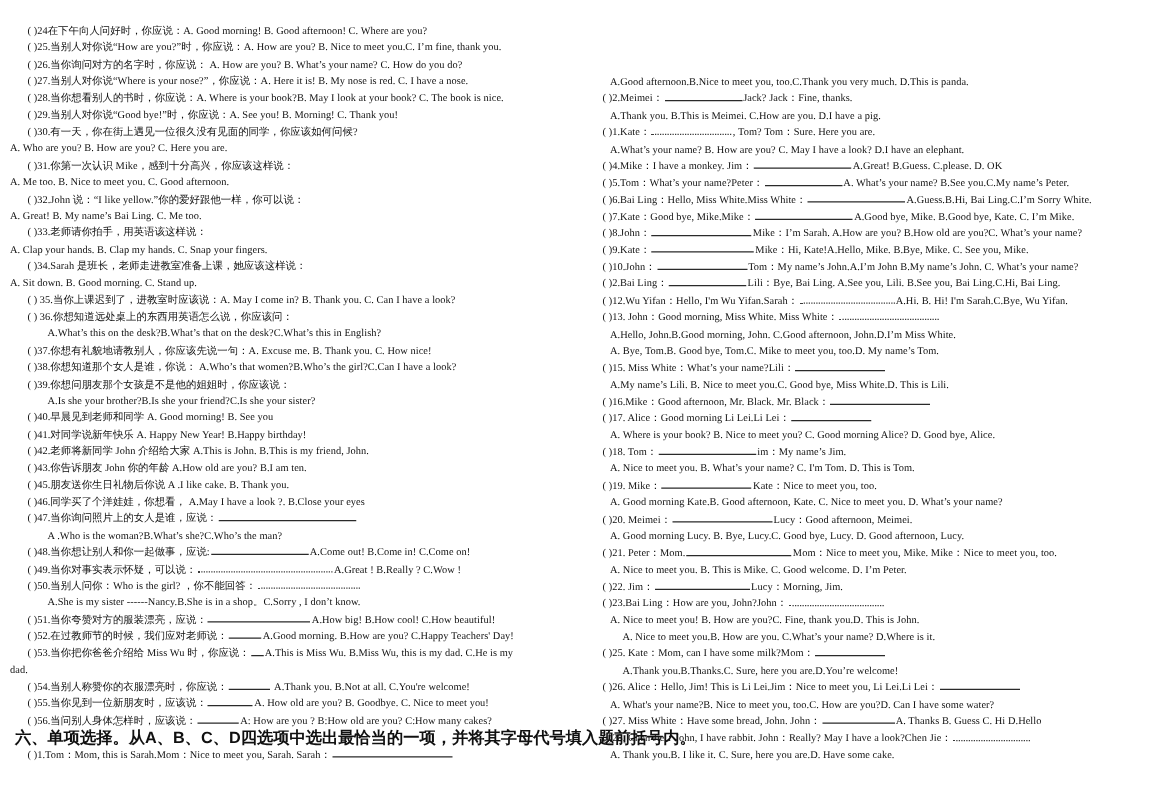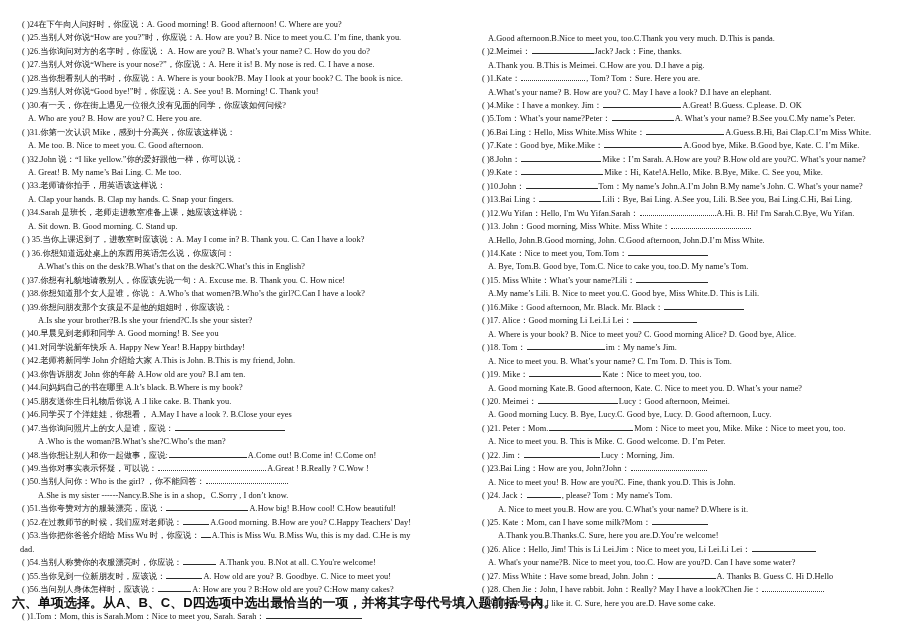--- a/index.html
+++ b/index.html
@@ -19,21 +19,21 @@
   .page {
     width: 920px;
     height: 637px;
     position: relative;
     box-sizing: border-box;
     padding-top: 18px;
   }
   .columns {
     display: flex;
     flex-direction: row;
-    align-items: center;
+    align-items: flex-end;
     width: 920px;
   }
   .col {
     box-sizing: border-box;
   }
   .col-left {
     width: 462px;
     padding-left: 8px;
     padding-right: 2px;
   }
@@ -52,28 +52,26 @@
   
   .qline {
     padding-left: 14px;
   }
   
   .optline {
     padding-left: 20px;
   }
   .optline-flush {
     padding-left: 0px;
-    margin-left: 20px;
   }
   .optline-deep {
     padding-left: 30px;
   }
   .contline {
     padding-left: 0px;
-    margin-left: 12px;
   }
   .section-head {
     font-size: 13px;
     line-height: 14px;
     font-weight: bold;
     white-space: nowrap;
     padding-left: 4px;
     font-family: "Liberation Sans", "DejaVu Sans", sans-serif;
   }
   .blank {
@@ -118,21 +116,20 @@
         <div class="line qline">(        ) 36.你想知道远处桌上的东西用英语怎么说，你应该问：</div>
         <div class="line optline-deep">A.What’s this on the desk?B.What’s that on the desk?C.What’s this in English?</div>
         <div class="line qline">(        )37.你想有礼貌地请教别人，你应该先说一句：A. Excuse me.              B. Thank you.              C. How nice!</div>
         <div class="line qline">(        )38.你想知道那个女人是谁，你说：   A.Who’s that women?B.Who’s the girl?C.Can I have a look?</div>
         <div class="line qline">(        )39.你想问朋友那个女孩是不是他的姐姐时，你应该说：</div>
         <div class="line optline-deep">A.Is she your brother?B.Is she your friend?C.Is she your sister?</div>
         <div class="line qline">(        )40.早晨见到老师和同学  A. Good morning!                       B.  See you</div>
         <div class="line qline">(        )41.对同学说新年快乐  A. Happy New Year!                 B.Happy birthday!</div>
         <div class="line qline">(        )42.老师将新同学 John 介绍给大家  A.This is John.                  B.This is my friend, John.</div>
         <div class="line qline">(        )43.你告诉朋友 John 你的年龄  A.How old are you?             B.I am ten.</div>
-        <div class="line qline">(        )44.问妈妈自己的书在哪里  A.It’s black.               B.Where is my book?</div>
         <div class="line qline">(        )45.朋友送你生日礼物后你说  A .I  like cake.               B. Thank you.</div>
         <div class="line qline">(        )46.同学买了个洋娃娃，你想看，   A.May I have a look ?.       B.Close your eyes</div>
         <div class="line qline"><span>(        )47.当你询问照片上的女人是谁，应说：</span><span class="blank" style="width: 110px;"></span></div>
         <div class="line optline-deep">A .Who is the woman?B.What’s she?C.Who’s the man?</div>
         <div class="line qline"><span>(        )48.当你想让别人和你一起做事，应说:</span><span class="blank" style="width: 78px;"></span><span>A.Come out!        B.Come in!         C.Come on!</span></div>
         <div class="line qline"><span>(        )49.当你对事实表示怀疑，可以说：</span><span class="blank-dot" style="width: 108px;"></span><span>A.Great !            B.Really ?            C.Wow !</span></div>
         <div class="line qline"><span>(        )50.当别人问你：Who is the girl?    ，你不能回答：</span><span class="blank-dot" style="width: 82px;"></span></div>
         <div class="line optline-deep">A.She is my sister ------Nancy.B.She is in a shop。C.Sorry , I don’t know.</div>
         <div class="line qline"><span>(        )51.当你夸赞对方的服装漂亮，应说：</span><span class="blank" style="width: 82px;"></span><span>A.How big!        B.How cool!       C.How beautiful!</span></div>
         <div class="line qline"><span>(        )52.在过教师节的时候，我们应对老师说：</span><span class="blank" style="width: 26px;"></span><span>A.Good morning.     B.How are you?    C.Happy Teachers' Day!</span></div>
@@ -146,48 +143,46 @@
       </div>
 
     <div class="col col-right" id="right-col">
         <div class="line optline">A.Good afternoon.B.Nice to meet you, too.C.Thank you very much. D.This is panda.</div>
         <div class="line qline"><span>(        )2.Meimei：</span><span class="blank" style="width: 62px;"></span><span>Jack? Jack：Fine, thanks.</span></div>
         <div class="line optline">A.Thank you.       B.This is Meimei.     C.How are you.   D.I have a pig.</div>
         <div class="line qline"><span>(        )1.Kate：</span><span class="blank-dot" style="width: 64px;"></span><span>, Tom? Tom：Sure. Here you are.</span></div>
         <div class="line optline">A.What’s your name?        B. How are you?     C. May I have a look?        D.I have an elephant.</div>
         <div class="line qline"><span>(        )4.Mike：I have a monkey. Jim：</span><span class="blank" style="width: 78px;"></span><span>A.Great!            B.Guess.         C.please.        D. OK</span></div>
         <div class="line qline"><span>(        )5.Tom：What’s your name?Peter：</span><span class="blank" style="width: 62px;"></span><span>A. What’s your name?     B.See you.C.My name’s Peter.</span></div>
-        <div class="line qline"><span>(        )6.Bai Ling：Hello, Miss White.Miss White：</span><span class="blank" style="width: 78px;"></span><span>A.Guess.B.Hi, Bai Clap.C.I’m Miss White.</span></div>
+        <div class="line qline"><span>(        )6.Bai Ling：Hello, Miss White.Miss White：</span><span class="blank" style="width: 78px;"></span><span>A.Guess.B.Hi, Bai Ling.C.I’m Sorry White.</span></div>
         <div class="line qline"><span>(        )7.Kate：Good bye, Mike.Mike：</span><span class="blank" style="width: 78px;"></span><span>A.Good bye, Mike.   B.Good bye, Kate.     C. I’m Mike.</span></div>
         <div class="line qline"><span>(        )8.John：</span><span class="blank" style="width: 80px;"></span><span>Mike：I’m Sarah. A.How are you?   B.How old are you?C. What’s your name?</span></div>
         <div class="line qline"><span>(        )9.Kate：</span><span class="blank" style="width: 82px;"></span><span>Mike：Hi, Kate!A.Hello, Mike.  B.Bye, Mike. C. See you, Mike.</span></div>
         <div class="line qline"><span>(        )10.John：</span><span class="blank" style="width: 72px;"></span><span>Tom：My name’s John.A.I’m John    B.My name’s John. C. What’s your name?</span></div>
-        <div class="line qline"><span>(        )13.Bai Ling：</span><span class="blank" style="width: 62px;"></span><span>Lili：Bye, Bai Ling. A.See you, Lili.    B.See you, Bai Ling.C.Hi, Bai Ling.</span></div>
+        <div class="line qline"><span>(        )2.Bai Ling：</span><span class="blank" style="width: 62px;"></span><span>Lili：Bye, Bai Ling. A.See you, Lili.    B.See you, Bai Ling.C.Hi, Bai Ling.</span></div>
         <div class="line qline"><span>(        )12.Wu Yifan：Hello, I'm Wu Yifan.Sarah：</span><span class="blank-dot" style="width: 76px;"></span><span>A.Hi.  B. Hi! I'm Sarah.C.Bye, Wu Yifan.</span></div>
         <div class="line qline"><span>(        )13. John：Good morning, Miss White. Miss White：</span><span class="blank-dot" style="width: 80px;"></span></div>
         <div class="line optline">A.Hello, John.B.Good morning, John. C.Good afternoon, John.D.I’m Miss White.</div>
-        <div class="line qline"><span>(        )14.Kate：Nice to meet you, Tom.Tom：</span><span class="blank" style="width: 80px;"></span></div>
-        <div class="line optline">A. Bye, Tom.B. Good bye, Tom.C. Nice to cake you, too.D. My name’s Tom.</div>
+        <div class="line optline">A. Bye, Tom.B. Good bye, Tom.C. Mike to meet you, too.D. My name’s Tom.</div>
         <div class="line qline"><span>(        )15. Miss White：What’s your name?Lili：</span><span class="blank" style="width: 72px;"></span></div>
         <div class="line optline">A.My name’s Lili. B. Nice to meet you.C. Good bye, Miss White.D. This is Lili.</div>
         <div class="line qline"><span>(        )16.Mike：Good afternoon, Mr. Black. Mr. Black：</span><span class="blank" style="width: 80px;"></span></div>
         <div class="line qline"><span>(        )17. Alice：Good morning Li Lei.Li Lei：</span><span class="blank" style="width: 64px;"></span></div>
         <div class="line optline">A. Where is your book? B. Nice to meet you?      C. Good morning Alice? D. Good bye, Alice.</div>
         <div class="line qline"><span>(        )18. Tom：</span><span class="blank" style="width: 78px;"></span><span>im：My name’s Jim.</span></div>
         <div class="line optline">A. Nice to meet you.    B. What’s your name?   C. I'm Tom.   D. This is Tom.</div>
         <div class="line qline"><span>(        )19. Mike：</span><span class="blank" style="width: 72px;"></span><span>Kate：Nice to meet you, too.</span></div>
         <div class="line optline">A. Good morning Kate.B. Good afternoon, Kate. C. Nice to meet you.      D. What’s your name?</div>
         <div class="line qline"><span>(        )20. Meimei：</span><span class="blank" style="width: 80px;"></span><span>Lucy：Good afternoon, Meimei.</span></div>
         <div class="line optline">A. Good morning Lucy.       B. Bye, Lucy.C. Good bye, Lucy.  D. Good afternoon, Lucy.</div>
         <div class="line qline"><span>(        )21. Peter：Mom.</span><span class="blank" style="width: 84px;"></span><span>Mom：Nice to meet you, Mike. Mike：Nice to meet you, too.</span></div>
         <div class="line optline">A. Nice to meet you.    B. This is Mike.   C. Good welcome.          D. I’m Peter.</div>
         <div class="line qline"><span>(        )22. Jim：</span><span class="blank" style="width: 76px;"></span><span>Lucy：Morning, Jim.</span></div>
         <div class="line qline"><span>(        )23.Bai Ling：How are you, John?John：</span><span class="blank-dot" style="width: 76px;"></span></div>
         <div class="line optline">A. Nice to meet you! B. How are you?C. Fine, thank you.D. This is John.</div>
-        <div class="line qline"><span>(        )24. Jack：</span><span class="blank" style="width: 34px;"></span><span>, please? Tom：My name's Tom.</span></div>
         <div class="line optline-deep">A. Nice to meet you.B. How are you. C.What’s your name? D.Where is it.</div>
         <div class="line qline"><span>(        )25. Kate：Mom, can I have some milk?Mom：</span><span class="blank" style="width: 56px;"></span></div>
         <div class="line optline-deep">A.Thank you.B.Thanks.C. Sure, here you are.D.You’re welcome!</div>
         <div class="line qline"><span>(        )26. Alice：Hello, Jim! This is Li Lei.Jim：Nice to meet you, Li Lei.Li Lei：</span><span class="blank" style="width: 64px;"></span></div>
         <div class="line optline">A. What's your name?B. Nice to meet you, too.C. How are you?D. Can I have some water?</div>
         <div class="line qline"><span>(        )27. Miss White：Have some bread, John. John：</span><span class="blank" style="width: 58px;"></span><span>A. Thanks B. Guess C. Hi D.Hello</span></div>
         <div class="line qline"><span>(        )28. Chen Jie：John, I have rabbit. John：Really? May I have a look?Chen Jie：</span><span class="blank-dot" style="width: 62px;"></span></div>
         <div class="line optline">A. Thank you.B. I like it. C. Sure, here you are.D. Have some cake.</div>
       </div>
 

